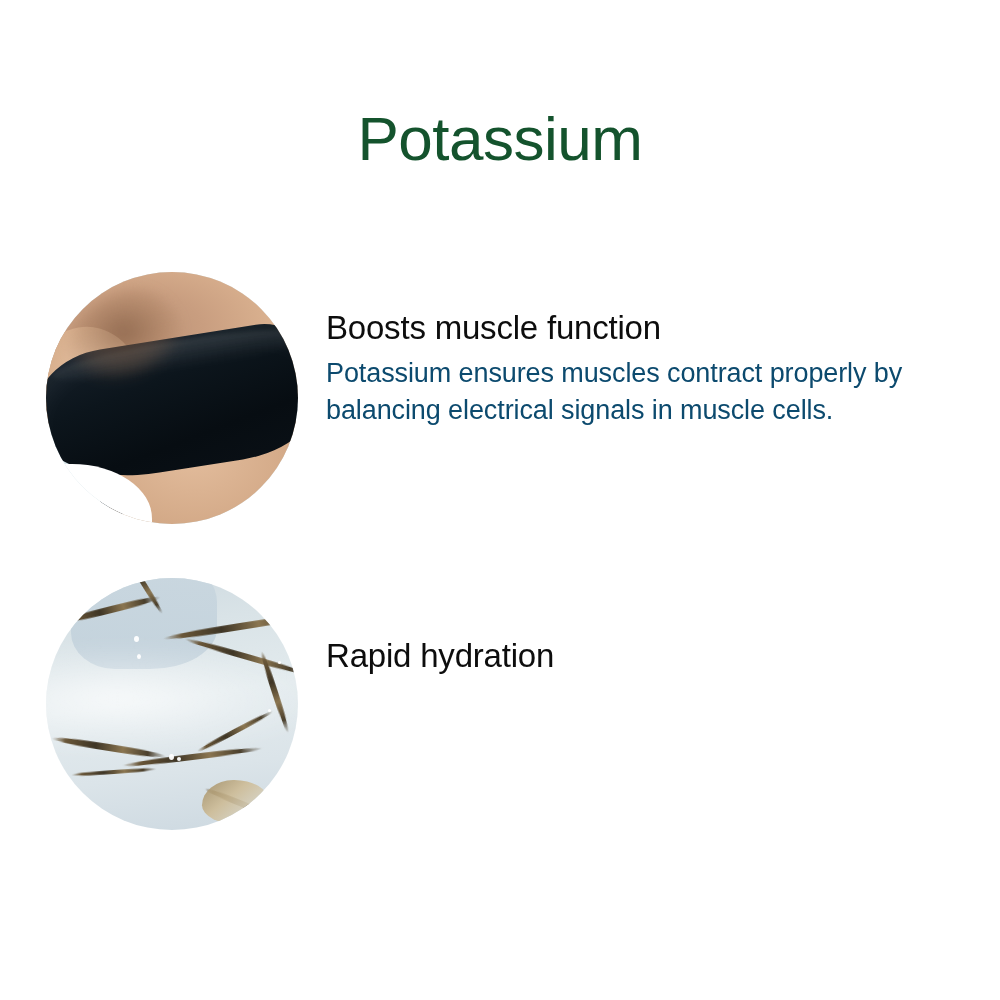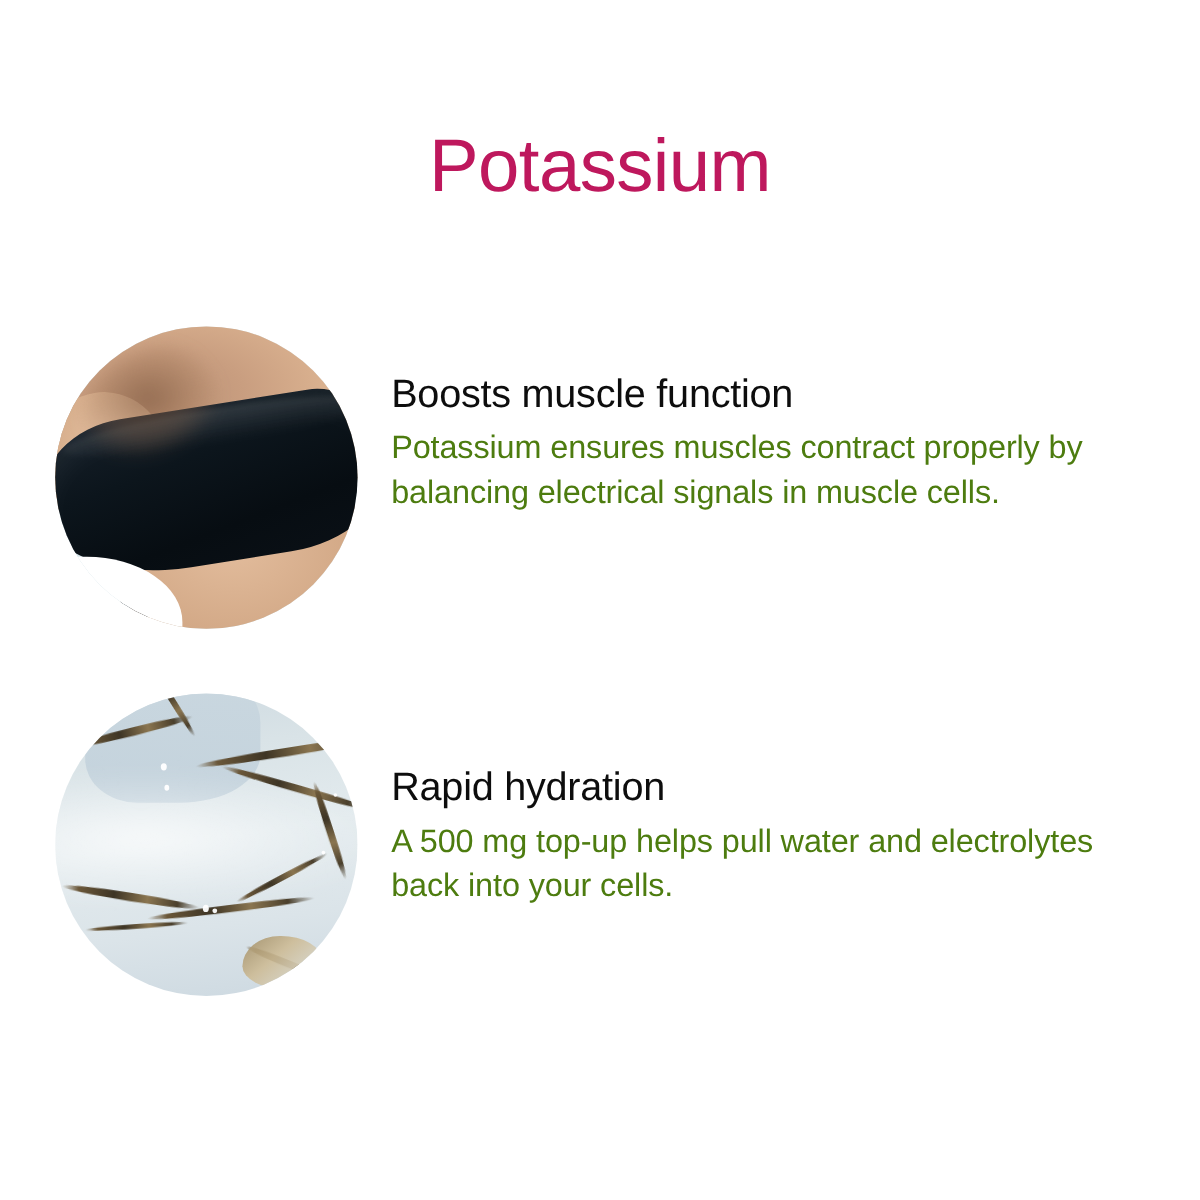--- a/index.html
+++ b/index.html
@@ -26,21 +26,21 @@
   .title {
     position: absolute;
     left: 0;
     top: 58px;
     width: 1000px;
     text-align: center;
     font-size: 62px;
     line-height: 78px;
     font-weight: 400;
     letter-spacing: -0.5px;
-    color: #be185d;
+    color: #14532d;
   }
 
   
   .feature {
     position: absolute;
     left: 0;
     width: 916px;
     display: flex;
     align-items: flex-start;
   }
@@ -70,21 +70,21 @@
     font-weight: 400;
     color: #0d0d0d;
     letter-spacing: -0.2px;
     margin: 0 0 7px 0;
   }
 
   .feat-body {
     font-size: 27px;
     line-height: 37px;
     font-weight: 400;
-    color: #4d7c0f;
+    color: #0c4a6e;
     letter-spacing: -0.1px;
     margin: 0;
     max-width: 630px;
   }
 
   
   .photo-torso {
     position: absolute;
     inset: 0;
     background: #e0ebef;
@@ -319,17 +319,16 @@
         <div class="water-droplet d2"></div>
         <div class="water-droplet d3"></div>
         <div class="water-droplet d4"></div>
         <div class="water-droplet d5"></div>
         <div class="water-droplet d6"></div>
       </div>
     </div>
 
     <div class="text-col">
       <div class="feat-heading">Rapid hydration</div>
-      <p class="feat-body">A 500 mg top-up helps pull water and electrolytes back into your cells.</p>
     </div>
   </div>
 
 </div>
 
 </body></html>

